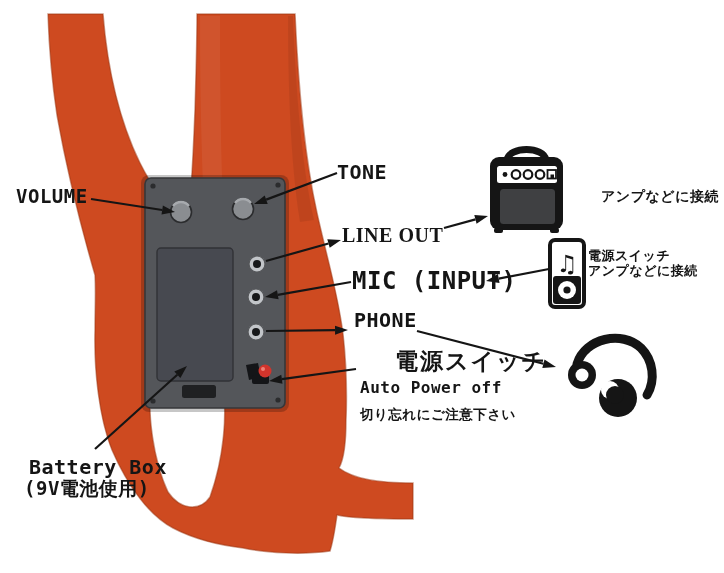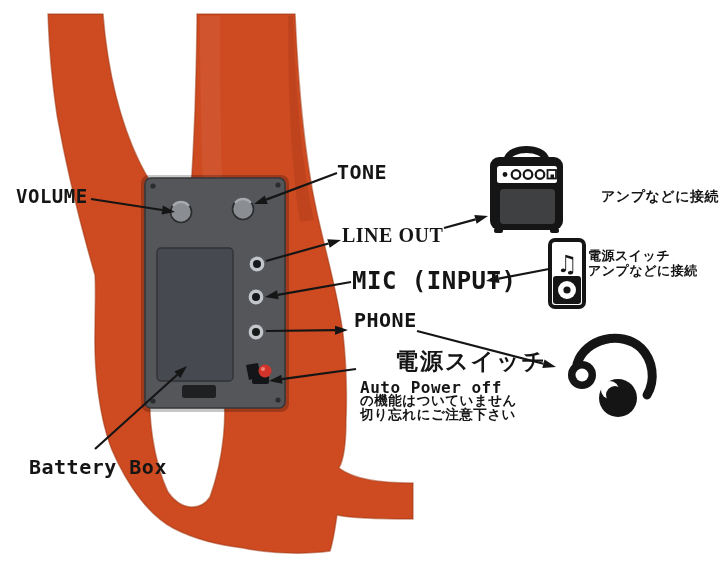--- a/index.html
+++ b/index.html
@@ -198,19 +198,19 @@
     </g>
   </svg>
 
   <div class="label l-volume">VOLUME</div>
   <div class="label l-tone">TONE</div>
   <div class="label l-lineout">LINE OUT</div>
   <div class="label l-mic">MIC (INPUT)</div>
   <div class="label l-phone">PHONE</div>
   <div class="label l-power jp">電源スイッチ</div>
   <div class="label l-pnote1">Auto Power off</div>
-  <div class="label l-pnote2 jp">の機能はついていません</div>
   <div class="label l-batt">Battery Box</div>
   <div class="label l-pnote3 jp">切り忘れにご注意下さい</div>
+  <div class="label l-battnote">(9V電池使用)</div>
   <div class="label l-ampnote jp">アンプなどに接続</div>
   <div class="label l-player1 jp">電源スイッチ</div>
   <div class="label l-player2 jp">アンプなどに接続</div>
 </div>
 
 </body></html>

